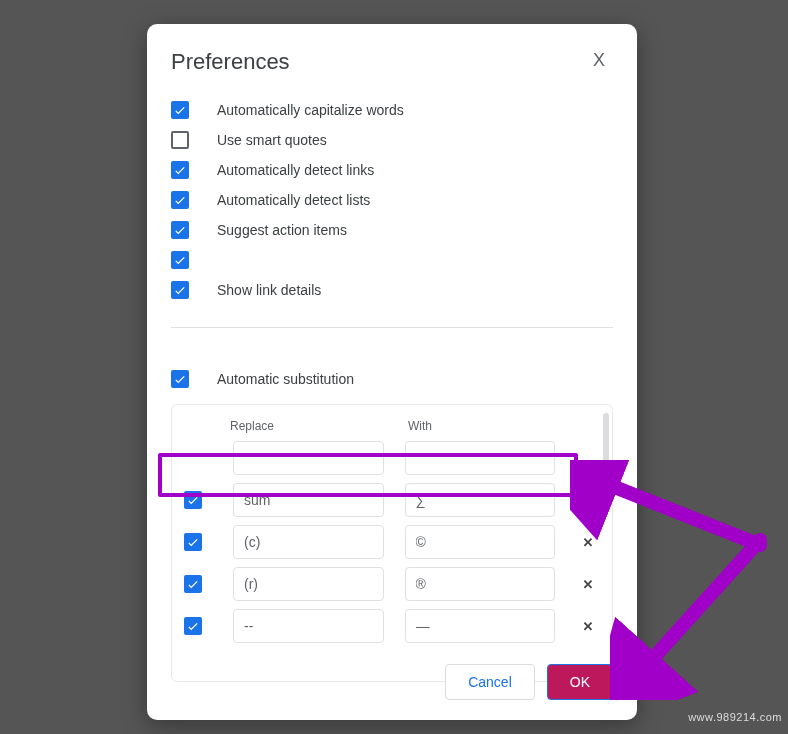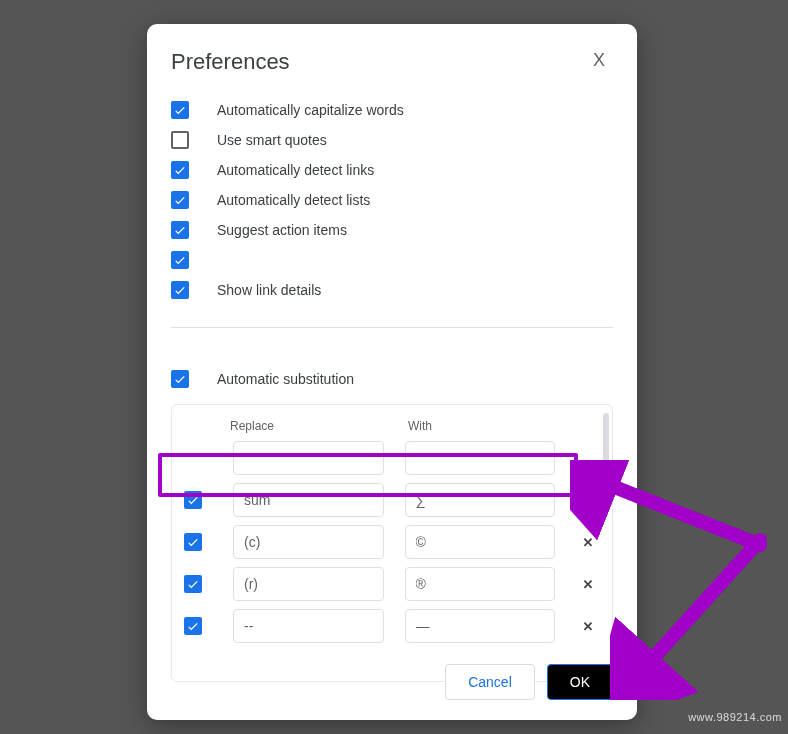--- a/index.html
+++ b/index.html
@@ -150,21 +150,21 @@
     display: flex;
     align-items: center;
     justify-content: center;
   }
   .btn-secondary {
     background: #fff;
     border: 1px solid #dadce0;
     color: #1a73e8;
   }
   .btn-primary {
-    background: #000000;
+    background: #be185d;
     border: 1px solid #1a73e8;
     color: #fff;
   }
   .arrow {
     position: absolute;
     pointer-events: none;
   }
   .watermark {
     position: absolute;
     right: 6px;

